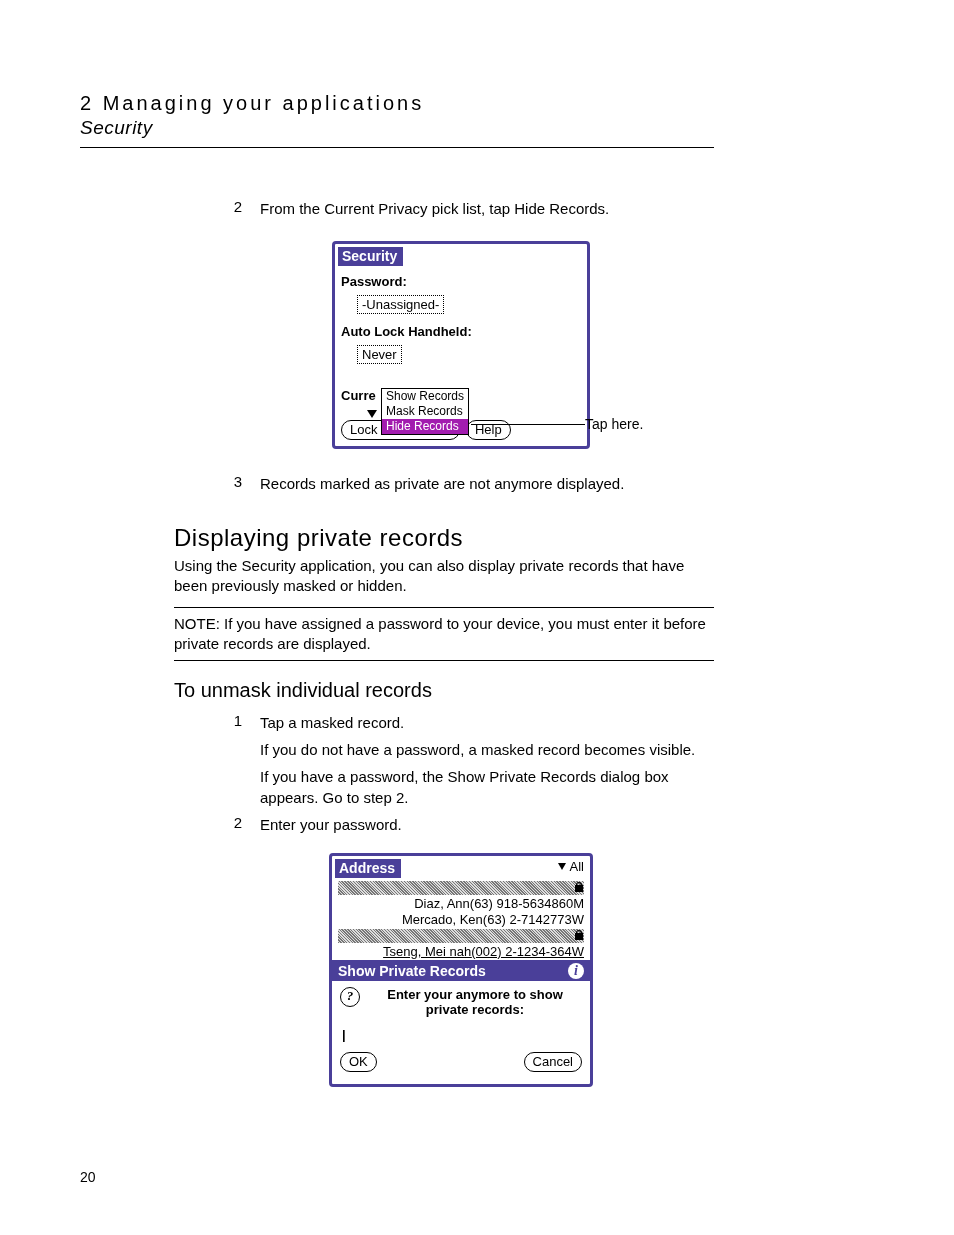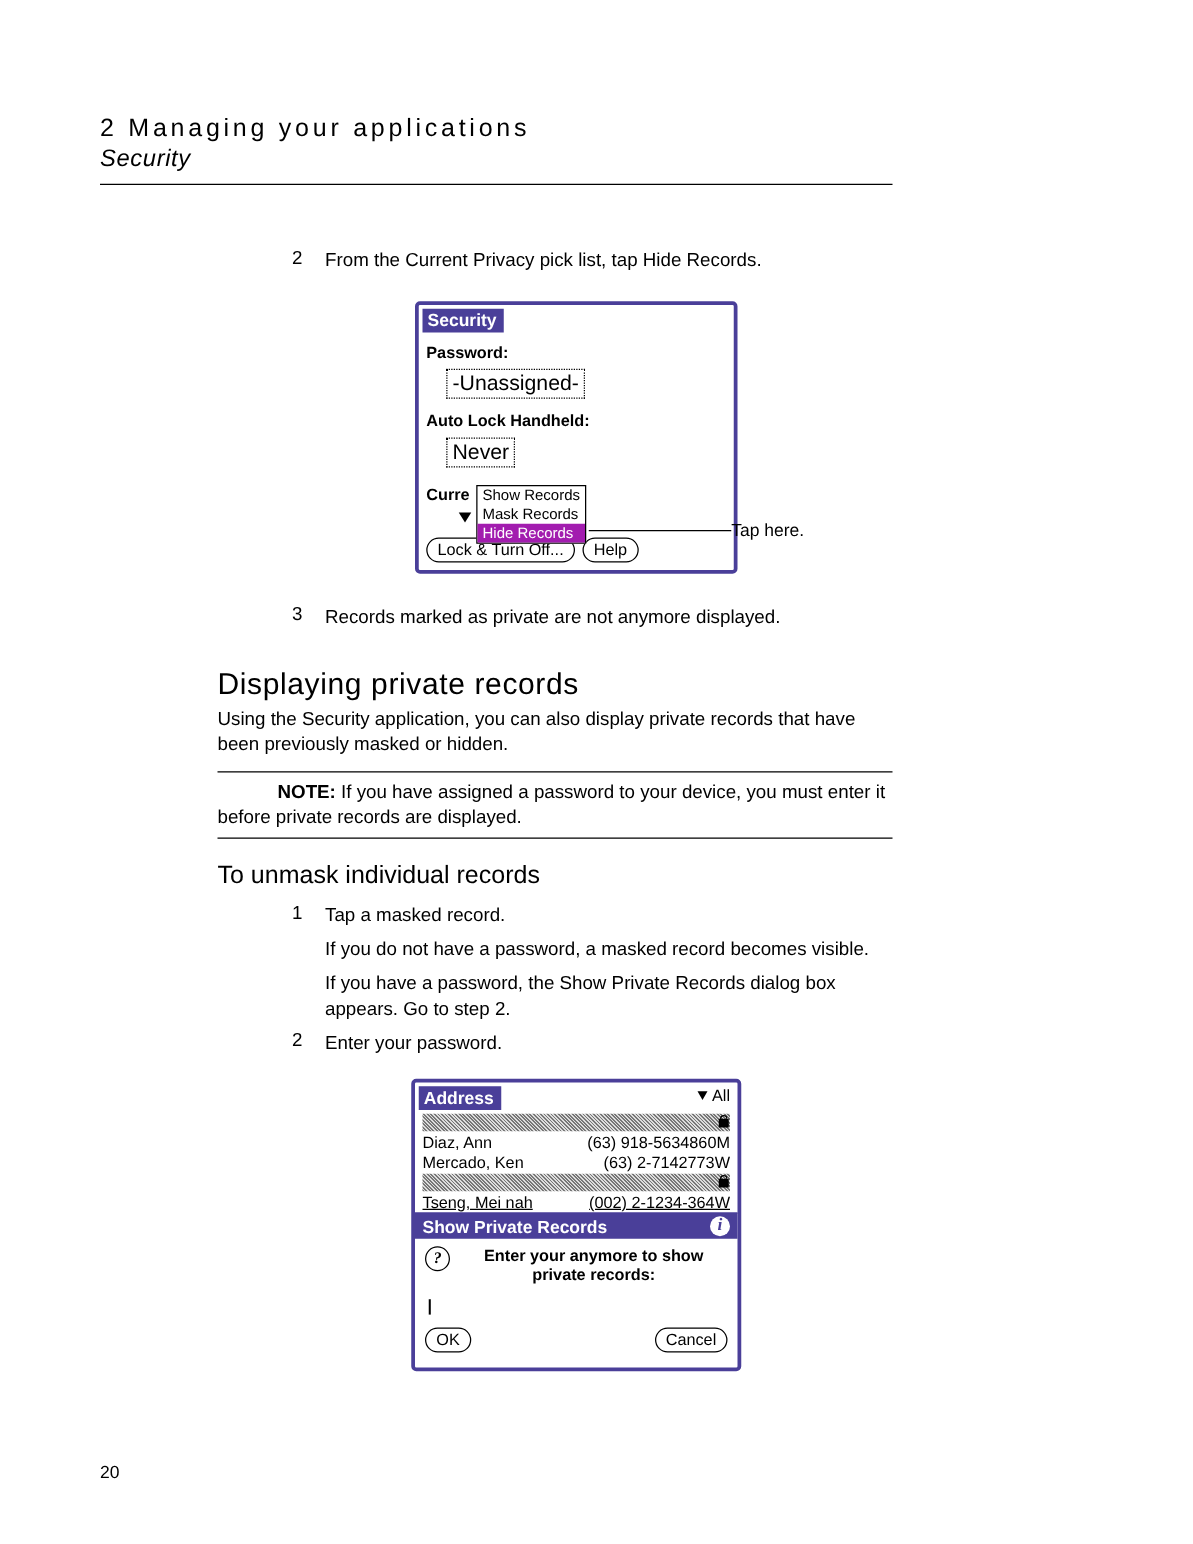--- a/index.html
+++ b/index.html
@@ -77,21 +77,21 @@
     margin: -1px 0 2px -3px;
     font-size: 14px;
   }
   .palm-label { font-weight: bold; margin-top: 6px; }
   .dotted-field {
     display: inline-block;
     border: 1px dotted #000;
     padding: 1px 4px;
     margin-top: 2px;
     margin-left: 16px;
-    font-size: 17px;
+    font-size: 13px;
   }
   .palm-row { margin-top: 4px; }
   .palm-popup {
     position: absolute;
     left: 46px;
     top: 144px;
     border: 1px solid #000;
     background: #fff;
     font-size: 12px;
     line-height: 15px;
@@ -146,21 +146,21 @@
   .h2 {
     font-size: 24px;
     font-weight: 400;
     margin: 24px 0 4px -34px;
     letter-spacing: 0.5px;
   }
   .para { font-size: 15px; line-height: 1.35; margin-bottom: 8px; }
   .note-rule { border:0; border-top:1px solid #000; margin:10px 0 6px -34px; width: calc(100% + 34px);}
   .note-rule.bottom { margin-top:6px; margin-bottom:18px;}
   .note-text { font-size:15px; line-height:1.35; margin-left:-34px; padding-right:0;}
-  .note-text b { font-weight:bold;margin-left:48px; }
+  .note-text b { font-weight:normal; }
   .h3 {
     font-size: 20px;
     font-weight: 400;
     margin: 18px 0 10px -34px;
   }
   
   .palm2 { width: 258px; padding:0; }
   .palm2 .titlebar {
     display:flex; justify-content:space-between; align-items:flex-start;
     padding:3px 6px 0 3px;
@@ -169,21 +169,21 @@
   .palm2 .cat::before{
     content:"";
     display:inline-block;
     border-left:4px solid transparent;
     border-right:4px solid transparent;
     border-top:7px solid #000;
     margin-right:4px;
     vertical-align:1px;
   }
   .addr-list { padding: 2px 6px 0 6px; font-size:13px; font-family: Arial, sans-serif;}
-  .addr-row { display:flex; justify-content:space-between; line-height:16px;}
+  .addr-row { display:flex; justify-content:flex-end; line-height:16px;}
   .masked {
     height:14px;
     margin:1px 0;
     background: repeating-linear-gradient(45deg,#777 0 1px,#ddd 1px 2px);
     position:relative;
   }
   .lock-icon {
     position:absolute; right:0; top:1px;
     width:10px; height:10px;
   }

